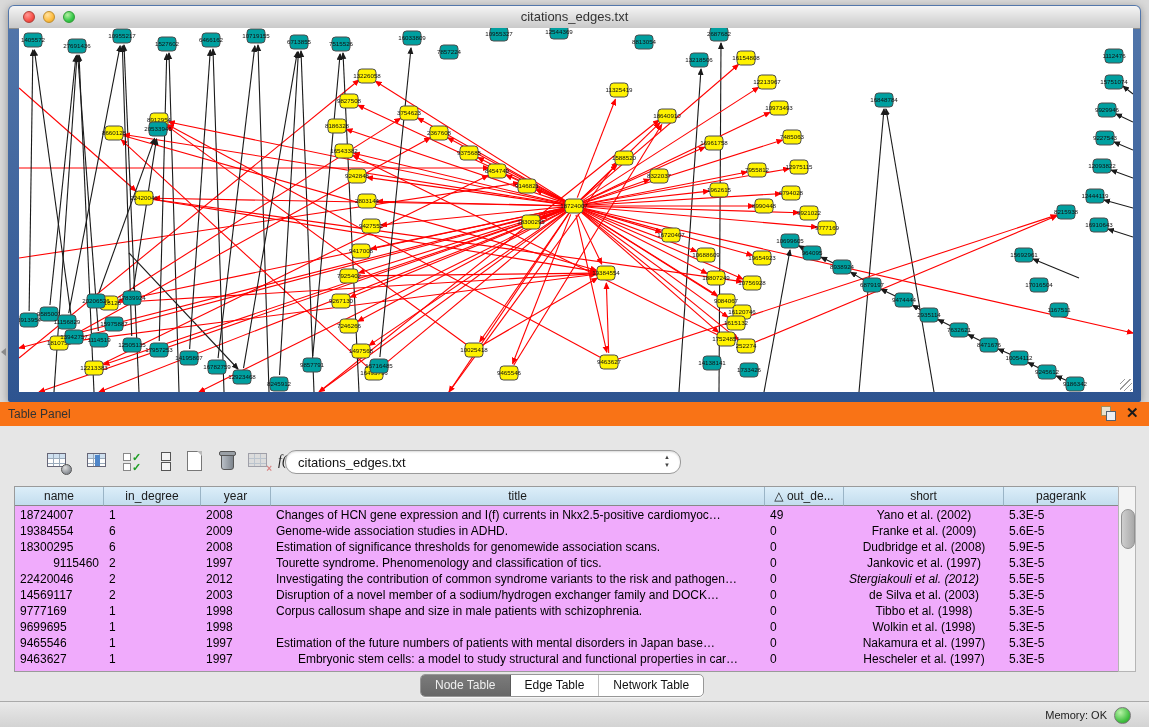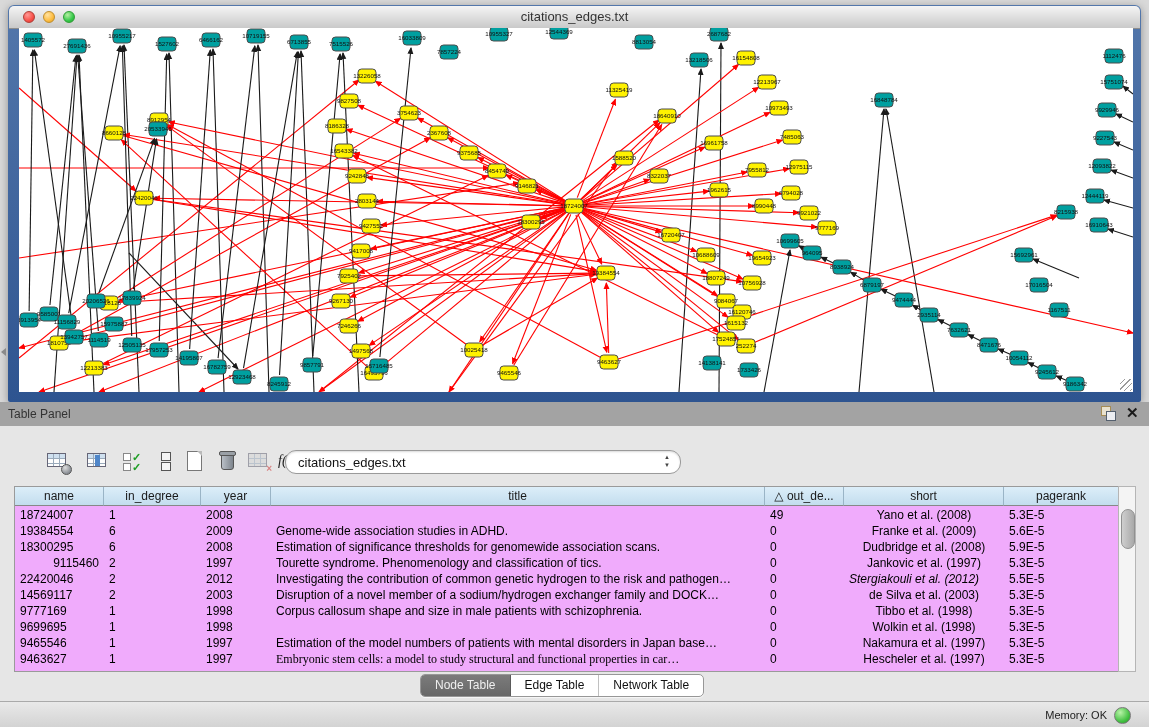--- a/index.html
+++ b/index.html
@@ -22,21 +22,21 @@
   #resize-grip{position:absolute;right:1px;bottom:1px;width:12px;height:12px;
     background:repeating-linear-gradient(135deg,transparent 0 3px,#9a9a9a 3px 4px);}
 
   
   #left-collapse{position:absolute;left:1px;top:348px;width:0;height:0;
     border-top:4px solid transparent;border-bottom:4px solid transparent;border-right:5px solid #8a8a8a;}
   #splitter-handle{position:absolute;left:570px;top:403px;width:0;height:0;
     border-left:4px solid transparent;border-right:4px solid transparent;border-top:5px solid #9a9a9a;}
 
   
-  #panel-titlebar{position:absolute;left:0;top:402px;width:1149px;height:24px;background:#a3a3a3;}
+  #panel-titlebar{position:absolute;left:0;top:402px;width:1149px;height:24px;background:#f97316;}
   #panel-title{position:absolute;left:8px;top:5px;font-size:12px;color:#333;}
   #float-icon{position:absolute;left:1101px;top:406px;width:14px;height:14px;}
   #float-icon .sq1{position:absolute;left:0;top:0;width:8px;height:8px;border:1px solid #a58c55;background:#e9e2cf;}
   #float-icon .sq2{position:absolute;left:5px;top:5px;width:8px;height:8px;border:1px solid #55606e;background:#eceef2;}
   #panel-close{position:absolute;left:1126px;top:404px;font-size:15px;font-weight:bold;color:#1a1a1a;cursor:default;}
   #panel-body{position:absolute;left:0;top:426px;width:1149px;height:275px;background:#e6e6e6;}
 
   
   .tbicon{position:absolute;top:448px;width:26px;height:26px;}
   .tblmini{position:absolute;left:2px;top:5px;width:19px;height:14px;border:1px solid #667;
@@ -760,22 +760,23 @@
       <div class="hdr-cell" style="left: 0px; width: 89px;">name</div>
       <div class="hdr-cell" style="left: 89px; width: 97px;">in_degree</div>
       <div class="hdr-cell" style="left: 186px; width: 70px;">year</div>
       <div class="hdr-cell" style="left: 256px; width: 494px;">title</div>
       <div class="hdr-cell" style="left: 750px; width: 79px;">△ out_de...</div>
       <div class="hdr-cell" style="left: 829px; width: 160px;">short</div>
       <div class="hdr-cell" style="left: 989px; width: 115px;">pagerank</div>
       <div class="cell" style="left: 0px; width: 89px; top: 20px; text-align: left; padding: 0px 5px;">18724007</div>
       <div class="cell" style="left: 89px; width: 97px; top: 20px; text-align: left; padding: 0px 5px;">1</div>
       <div class="cell" style="left: 186px; width: 70px; top: 20px; text-align: left; padding: 0px 5px;">2008</div>
+      <div class="cell" style="left: 256px; width: 494px; top: 20px; text-align: left; padding: 0px 5px;">Changes of HCN gene expression and I(f) currents in Nkx2.5-positive cardiomyoc…</div>
       <div class="cell" style="left: 750px; width: 79px; top: 20px; text-align: left; padding: 0px 5px;">49</div>
-      <div class="cell" style="left: 829px; width: 160px; top: 20px; text-align: center; padding: 0px 5px;">Yano et al. (2008)</div>
+      <div class="cell" style="left: 829px; width: 160px; top: 20px; text-align: center; padding: 0px 5px;">Yano et al. (2002)</div>
       <div class="cell" style="left: 989px; width: 115px; top: 20px; text-align: left; padding: 0px 5px;">5.3E-5</div>
       <div class="cell" style="left: 0px; width: 89px; top: 36px; text-align: left; padding: 0px 5px;">19384554</div>
       <div class="cell" style="left: 89px; width: 97px; top: 36px; text-align: left; padding: 0px 5px;">6</div>
       <div class="cell" style="left: 186px; width: 70px; top: 36px; text-align: left; padding: 0px 5px;">2009</div>
       <div class="cell" style="left: 256px; width: 494px; top: 36px; text-align: left; padding: 0px 5px;">Genome-wide association studies in ADHD.</div>
       <div class="cell" style="left: 750px; width: 79px; top: 36px; text-align: left; padding: 0px 5px;">0</div>
       <div class="cell" style="left: 829px; width: 160px; top: 36px; text-align: center; padding: 0px 5px;">Franke et al. (2009)</div>
       <div class="cell" style="left: 989px; width: 115px; top: 36px; text-align: left; padding: 0px 5px;">5.6E-5</div>
       <div class="cell" style="left: 0px; width: 89px; top: 52px; text-align: left; padding: 0px 5px;">18300295</div>
       <div class="cell" style="left: 89px; width: 97px; top: 52px; text-align: left; padding: 0px 5px;">6</div>
@@ -787,21 +788,21 @@
       <div class="cell" style="left: 0px; width: 89px; top: 68px; text-align: right; padding: 0px 5px;">9115460</div>
       <div class="cell" style="left: 89px; width: 97px; top: 68px; text-align: left; padding: 0px 5px;">2</div>
       <div class="cell" style="left: 186px; width: 70px; top: 68px; text-align: left; padding: 0px 5px;">1997</div>
       <div class="cell" style="left: 256px; width: 494px; top: 68px; text-align: left; padding: 0px 5px;">Tourette syndrome. Phenomenology and classification of tics.</div>
       <div class="cell" style="left: 750px; width: 79px; top: 68px; text-align: left; padding: 0px 5px;">0</div>
       <div class="cell" style="left: 829px; width: 160px; top: 68px; text-align: center; padding: 0px 5px;">Jankovic et al. (1997)</div>
       <div class="cell" style="left: 989px; width: 115px; top: 68px; text-align: left; padding: 0px 5px;">5.3E-5</div>
       <div class="cell" style="left: 0px; width: 89px; top: 84px; text-align: left; padding: 0px 5px;">22420046</div>
       <div class="cell" style="left: 89px; width: 97px; top: 84px; text-align: left; padding: 0px 5px;">2</div>
       <div class="cell" style="left: 186px; width: 70px; top: 84px; text-align: left; padding: 0px 5px;">2012</div>
-      <div class="cell" style="left: 256px; width: 494px; top: 84px; text-align: left; padding: 0px 5px;">Investigating the contribution of common genetic hydrogen to the risk and pathogen…</div>
+      <div class="cell" style="left: 256px; width: 494px; top: 84px; text-align: left; padding: 0px 5px;">Investigating the contribution of common syndrome variants to the risk and pathogen…</div>
       <div class="cell" style="left: 750px; width: 79px; top: 84px; text-align: left; padding: 0px 5px;">0</div>
       <div class="cell" style="left: 829px; width: 160px; top: 84px; text-align: left; padding: 0px 5px; font-style: italic;">Stergiakouli et al. (2012)</div>
       <div class="cell" style="left: 989px; width: 115px; top: 84px; text-align: left; padding: 0px 5px;">5.5E-5</div>
       <div class="cell" style="left: 0px; width: 89px; top: 100px; text-align: left; padding: 0px 5px;">14569117</div>
       <div class="cell" style="left: 89px; width: 97px; top: 100px; text-align: left; padding: 0px 5px;">2</div>
       <div class="cell" style="left: 186px; width: 70px; top: 100px; text-align: left; padding: 0px 5px;">2003</div>
       <div class="cell" style="left: 256px; width: 494px; top: 100px; text-align: left; padding: 0px 5px;">Disruption of a novel member of a sodium/hydrogen exchanger family and DOCK…</div>
       <div class="cell" style="left: 750px; width: 79px; top: 100px; text-align: left; padding: 0px 5px;">0</div>
       <div class="cell" style="left: 829px; width: 160px; top: 100px; text-align: center; padding: 0px 5px;">de Silva et al. (2003)</div>
       <div class="cell" style="left: 989px; width: 115px; top: 100px; text-align: left; padding: 0px 5px;">5.3E-5</div>
@@ -814,28 +815,28 @@
       <div class="cell" style="left: 989px; width: 115px; top: 116px; text-align: left; padding: 0px 5px;">5.3E-5</div>
       <div class="cell" style="left: 0px; width: 89px; top: 132px; text-align: left; padding: 0px 5px;">9699695</div>
       <div class="cell" style="left: 89px; width: 97px; top: 132px; text-align: left; padding: 0px 5px;">1</div>
       <div class="cell" style="left: 186px; width: 70px; top: 132px; text-align: left; padding: 0px 5px;">1998</div>
       <div class="cell" style="left: 750px; width: 79px; top: 132px; text-align: left; padding: 0px 5px;">0</div>
       <div class="cell" style="left: 829px; width: 160px; top: 132px; text-align: center; padding: 0px 5px;">Wolkin et al. (1998)</div>
       <div class="cell" style="left: 989px; width: 115px; top: 132px; text-align: left; padding: 0px 5px;">5.3E-5</div>
       <div class="cell" style="left: 0px; width: 89px; top: 148px; text-align: left; padding: 0px 5px;">9465546</div>
       <div class="cell" style="left: 89px; width: 97px; top: 148px; text-align: left; padding: 0px 5px;">1</div>
       <div class="cell" style="left: 186px; width: 70px; top: 148px; text-align: left; padding: 0px 5px;">1997</div>
-      <div class="cell" style="left: 256px; width: 494px; top: 148px; text-align: left; padding: 0px 5px;">Estimation of the model numbers of patients with mental disorders in Japan base…</div>
+      <div class="cell" style="left: 256px; width: 494px; top: 148px; text-align: left; padding: 0px 5px;">Estimation of the future numbers of patients with mental disorders in Japan base…</div>
       <div class="cell" style="left: 750px; width: 79px; top: 148px; text-align: left; padding: 0px 5px;">0</div>
       <div class="cell" style="left: 829px; width: 160px; top: 148px; text-align: center; padding: 0px 5px;">Nakamura et al. (1997)</div>
       <div class="cell" style="left: 989px; width: 115px; top: 148px; text-align: left; padding: 0px 5px;">5.3E-5</div>
       <div class="cell" style="left: 0px; width: 89px; top: 164px; text-align: left; padding: 0px 5px;">9463627</div>
       <div class="cell" style="left: 89px; width: 97px; top: 164px; text-align: left; padding: 0px 5px;">1</div>
       <div class="cell" style="left: 186px; width: 70px; top: 164px; text-align: left; padding: 0px 5px;">1997</div>
-      <div class="cell" style="left: 256px; width: 494px; top: 164px; text-align: left; padding: 0px 5px; font-family: Liberation Serif, serif;">Embryonic stem cells: a model to study structural and functional properties in car…</div>
+      <div class="cell" style="left: 256px; width: 494px; top: 164px; text-align: center; padding: 0px 5px;">Embryonic stem cells: a model to study structural and functional properties in car…</div>
       <div class="cell" style="left: 750px; width: 79px; top: 164px; text-align: left; padding: 0px 5px;">0</div>
       <div class="cell" style="left: 829px; width: 160px; top: 164px; text-align: center; padding: 0px 5px;">Hescheler et al. (1997)</div>
       <div class="cell" style="left: 989px; width: 115px; top: 164px; text-align: left; padding: 0px 5px;">5.3E-5</div>
     </div>
   <div id="vscroll">
     <div id="vthumb"></div>
   </div>
 
   <div id="table-tabs">
     <div class="tab active">Node Table</div>

